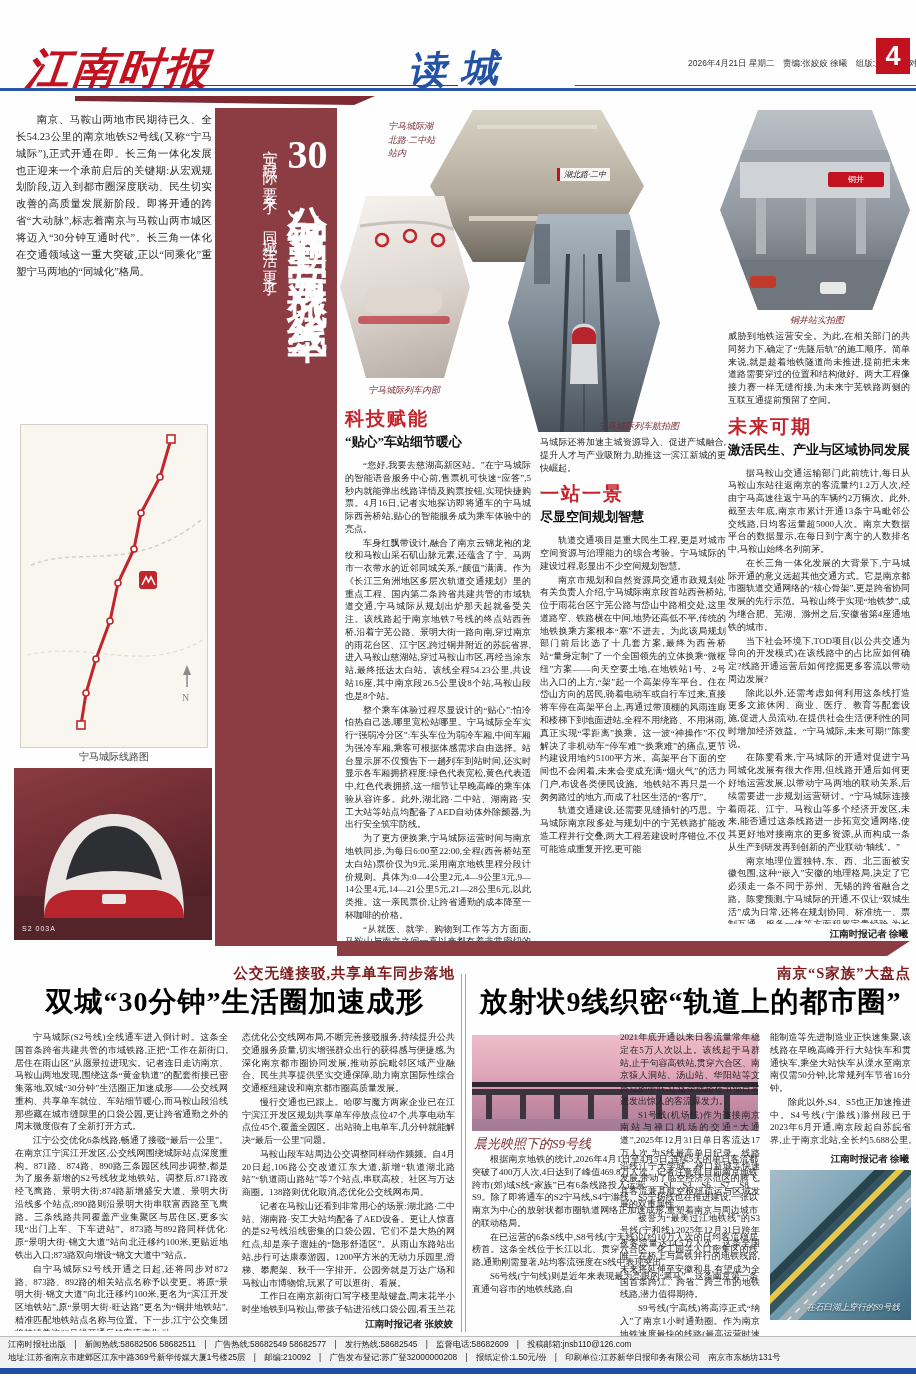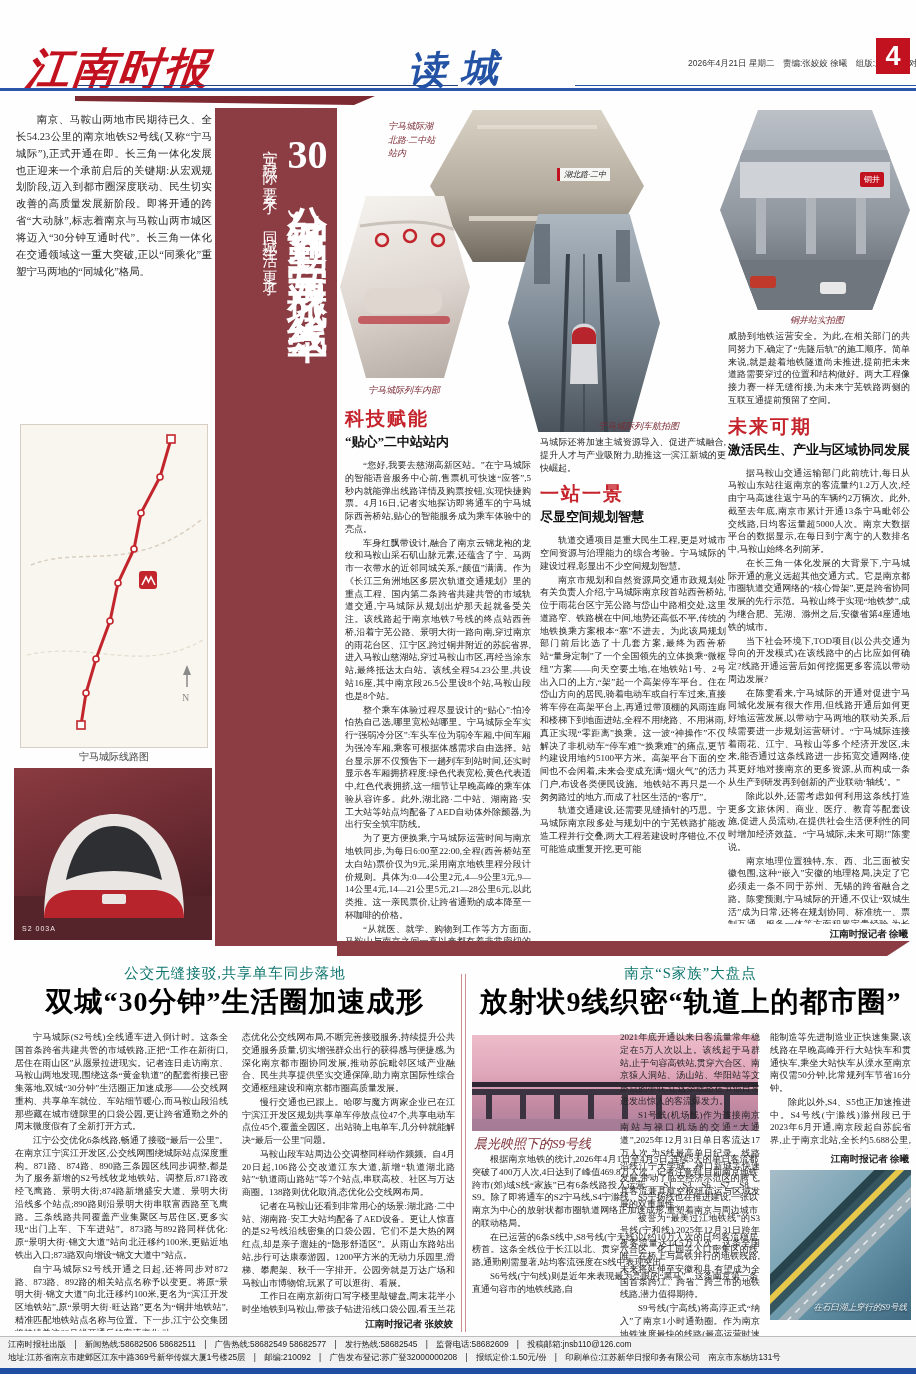--- a/index.html
+++ b/index.html
@@ -38,57 +38,57 @@
         background:linear-gradient(180deg,#d9d3c6 0%,#b3ab9d 55%,#70695f 100%);}
   .hexB{left:340px;top:196px;width:130px;height:182px;
         background:linear-gradient(165deg,#f6f3ef 0%,#e0d8d2 50%,#b4aaa3 100%);}
   .hexC{left:508px;top:214px;width:152px;height:218px;
         background:linear-gradient(180deg,#adb7c0 0%,#7e8a95 50%,#4b545c 100%);}
   .hexD{left:720px;top:110px;width:190px;height:200px;
         background:linear-gradient(180deg,#bcc1c8 0%,#8f969e 55%,#575e66 100%);}
   .photo-cap{position:absolute;font-size:9px;font-style:italic;color:#7a2a33;line-height:1.5;}
   .sign{position:absolute;background:#f5f5f2;color:#1c1c1c;font-size:8px;padding:1px 4px;
         border-left:3px solid #c3121f;font-style:italic;}
-  .sign-red{position:absolute;background:#c3121f;color:#fff;font-size:8px;padding:2px 4px;border-radius:2px;}
+  .sign-red{position:absolute;background:#c3121f;color:#fff;font-size:8px;padding:2px 20px;border-radius:2px;}
   
   .banner{position:absolute;left:215px;top:108px;width:122px;height:838px;background:#8c3c43;
         display:flex;flex-direction:row-reverse;justify-content:flex-start;
         padding:26px 8px 20px 8px;box-sizing:border-box;}
   .banner-title{writing-mode:vertical-rl;color:#fff;font-size:40px;font-weight:bold;
         letter-spacing:9px;line-height:1.1;}
   .banner-title .num{text-combine-upright:all;}
   .banner-sub{writing-mode:vertical-rl;color:#fff;font-size:15px;letter-spacing:7px;margin-top:4px;margin-right:6px;}
   
   .fcol{position:absolute;display:flex;flex-direction:column;}
   .fcol .grow{flex:1;overflow:hidden;}
   .sec-title{color:#c5232b;font-size:19px;font-weight:bold;letter-spacing:2px;margin:6px 0 1px 0;}
   .sec-sub{color:#111;font-size:13px;font-weight:bold;margin:0 0 8px 0;}
   .byline{text-align:right;font-size:9.5px;font-weight:bold;color:#222;padding:4px 2px 0 0;}
   .red-bar{position:absolute;left:337px;top:941px;width:573px;height:15px;background:#8c3c43;
         clip-path:polygon(0 0,100% 0,96% 100%,0 100%);}
   
-  .kicker{text-align:center;font-size:14.5px;font-weight:normal;color:#0f766e;letter-spacing:1px;}
+  .kicker{text-align:right;font-size:14.5px;font-weight:bold;color:#7f1d1d;letter-spacing:1px;}
   .big-head{text-align:center;font-size:28px;font-weight:900;color:#000;letter-spacing:1px;
         margin-top:0;font-family:"Liberation Serif",serif;}
   .bot-left{position:absolute;left:15px;top:964px;width:440px;}
   .bot-right{position:absolute;left:470px;top:964px;width:441px;}
   .bot-cols{display:flex;gap:14px;margin-top:10px;height:300px;overflow:hidden;}
   .bot-cols .bcol{width:213px;display:flex;flex-direction:column;}
   .bot-cols .bcol .grow{flex:1;overflow:hidden;}
   .divider{position:absolute;left:461px;top:974px;width:3px;height:358px;
         border-left:1px solid #cf8e8e;border-right:1px solid #cf8e8e;}
   .s-content{position:relative;margin-top:10px;height:308px;}
   .s-photo{position:absolute;left:2px;top:4px;width:286px;height:96px;
         background:linear-gradient(180deg,#edbcca 0%,#e0a7bb 40%,#c58ba3 70%,#ad7f9c 100%);overflow:hidden;}
   .s-photo-cap{position:absolute;left:4px;top:104px;font-size:13px;font-style:italic;color:#7a2a33;}
   .scol{position:absolute;top:0;display:flex;flex-direction:column;}
   .scol1{left:2px;top:122px;width:286px;height:186px;}
   .lake-photo{position:relative;margin-top:4px;width:141px;height:150px;
         background:linear-gradient(135deg,#a7bcc8 0%,#72a0b2 45%,#3f6a82 100%);overflow:hidden;}
-  .lake-cap{position:absolute;right:4px;bottom:6px;font-size:8.5px;font-style:italic;color:#eaf3f7;
+  .lake-cap{position:absolute;right:11px;bottom:6px;font-size:8.5px;font-style:italic;color:#eaf3f7;
         text-align:left;line-height:1.4;text-shadow:0 1px 2px rgba(0,0,0,.6);}
   
   .footer{position:absolute;left:0;top:1336px;width:916px;height:32px;background:#f2f2f2;
         border-top:1px solid #bbb;font-family:"Liberation Sans",sans-serif;}
   .footer .fl{white-space:nowrap;overflow:hidden;font-size:8.3px;color:#222;padding:2px 8px 0 8px;}
   .footer-bar{position:absolute;left:0;top:1368px;width:916px;height:6px;background:#1f4ea3;}
 </style>
 </head>
 <body>
 
@@ -198,21 +198,21 @@
     </svg>
     <div class="sign-red" style="right:26px;top:62px;">铜井</div>
   </div>
 
   <div class="photo-cap" style="left:368px;top:384px;">宁马城际列车内部</div>
   <div class="photo-cap" style="left:598px;top:420px;">宁马城际列车航拍图</div>
   <div class="photo-cap" style="left:790px;top:314px;">铜井站实拍图</div>
 
   <div class="fcol" style="left:345px;top:400px;width:186px;height:541px;">
     <div class="sec-title">科技赋能</div>
-    <div class="sec-sub">“贴心”二中站站内</div>
+    <div class="sec-sub">“贴心”车站细节暖心</div>
     <div class="grow bodytext">
         <p>“您好,我要去慈湖高新区站。”在宁马城际的智能语音服务中心前,售票机可快速“应答”,5秒内就能弹出线路详情及购票按钮,实现快捷购票。4月16日,记者实地探访即将通车的宁马城际西善桥站,贴心的智能服务成为乘车体验中的亮点。</p>
         <p>车身红飘带设计,融合了南京云锦龙袍的龙纹和马鞍山采石矶山脉元素,还蕴含了宁、马两市一衣带水的近邻同城关系,“颜值”满满。作为《长江三角洲地区多层次轨道交通规划》里的重点工程、国内第二条跨省共建共管的市域轨道交通,宁马城际从规划出炉那天起就备受关注。该线路起于南京地铁7号线的终点站西善桥,沿着宁芜公路、景明大街一路向南,穿过南京的雨花台区、江宁区,跨过铜井附近的苏皖省界,进入马鞍山慈湖站,穿过马鞍山市区,再经当涂东站,最终抵达太白站。该线全程54.23公里,共设站16座,其中南京段26.5公里设8个站,马鞍山段也是8个站。</p>
         <p>整个乘车体验过程尽显设计的“贴心”:怕冷怕热自己选,哪里宽松站哪里。宁马城际全车实行“强弱冷分区”:车头车位为弱冷车厢,中间车厢为强冷车厢,乘客可根据体感需求自由选择。站台显示屏不仅预告下一趟列车到站时间,还实时显示各车厢拥挤程度:绿色代表宽松,黄色代表适中,红色代表拥挤,这一细节让早晚高峰的乘车体验从容许多。此外,湖北路·二中站、湖南路·安工大站等站点均配备了AED自动体外除颤器,为出行安全筑牢防线。</p>
         <p>为了更方便换乘,宁马城际运营时间与南京地铁同步,为每日6:00至22:00,全程(西善桥站至太白站)票价仅为9元,采用南京地铁里程分段计价规则。具体为:0—4公里2元,4—9公里3元,9—14公里4元,14—21公里5元,21—28公里6元,以此类推。这一亲民票价,让跨省通勤的成本降至一杯咖啡的价格。</p>
         <p>“从就医、就学、购物到工作等方方面面,马鞍山与南京之间一直以来都有着非常密切的关系。宁马城际的开通不仅能为双城百姓的交往生活带来便利,更是南京带动周边城市同城化发展的重要标志。从已开通的宁句城际到未来的宁滁城际,可见周边城市都非常期待融入南京。”中国科学院南京地理与湖泊研究所研究员、江苏省苏科创新战略研究院理事长陈雯表示。</p>
       </div>
   </div>
 
   <div class="fcol" style="left:540px;top:436px;width:186px;height:505px;">
@@ -231,22 +231,22 @@
   <div class="fcol" style="left:728px;top:330px;width:182px;height:611px;">
     <div class="bodytext">
         <p style="text-indent:0;">威胁到地铁运营安全。为此,在相关部门的共同努力下,确定了“先隧后轨”的施工顺序。简单来说,就是趁着地铁隧道尚未推进,提前把未来道路需要穿过的位置和结构做好。两大工程像接力赛一样无缝衔接,为未来宁芜铁路两侧的互联互通提前预留了空间。</p>
       </div>
     <div class="sec-title">未来可期</div>
     <div class="sec-sub">激活民生、产业与区域协同发展</div>
     <div class="grow bodytext">
         <p>据马鞍山交通运输部门此前统计,每日从马鞍山东站往返南京的客流量约1.2万人次,经由宁马高速往返宁马的车辆约2万辆次。此外,截至去年底,南京市累计开通13条宁马毗邻公交线路,日均客运量超5000人次。南京大数据平台的数据显示,在每日到宁离宁的人数排名中,马鞍山始终名列前茅。</p>
         <p>在长三角一体化发展的大背景下,宁马城际开通的意义远超其他交通方式。它是南京都市圈轨道交通网络的“核心骨架”,更是跨省协同发展的先行示范。马鞍山终于实现“地铁梦”,成为继合肥、芜湖、滁州之后,安徽省第4座通地铁的城市。</p>
         <p>当下社会环境下,TOD项目(以公共交通为导向的开发模式)在该线路中的占比应如何确定?线路开通运营后如何挖掘更多客流以带动周边发展?</p>
+        <p>除此以外,还需考虑如何利用这条线打造更多文旅休闲、商业、医疗、教育等配套设施,促进人员流动,在提供社会生活便利性的同时增加经济效益。“宁马城际,未来可期!”陈雯说。</p>
         <p>在陈雯看来,宁马城际的开通对促进宁马同城化发展有很大作用,但线路开通后如何更好地运营发展,以带动宁马两地的联动关系,后续需要进一步规划运营研讨。“宁马城际连接着雨花、江宁、马鞍山等多个经济开发区,未来,能否通过这条线路进一步拓宽交通网络,使其更好地对接南京的更多资源,从而构成一条从生产到研发再到创新的产业联动‘轴线’。”</p>
-        <p>除此以外,还需考虑如何利用这条线打造更多文旅休闲、商业、医疗、教育等配套设施,促进人员流动,在提供社会生活便利性的同时增加经济效益。“宁马城际,未来可期!”陈雯说。</p>
         <p>南京地理位置独特,东、西、北三面被安徽包围,这种“嵌入”安徽的地理格局,决定了它必须走一条不同于苏州、无锡的跨省融合之路。陈雯预测,宁马城际的开通,不仅让“双城生活”成为日常,还将在规划协同、标准统一、票制互通、服务一体等方面积累宝贵经验,为长三角其他跨省城际轨道交通项目提供可复制、可推广的样本。</p>
       </div>
     <div class="byline">江南时报记者 徐曦</div>
   </div>
 
   <div class="red-bar"></div>
 
   <div class="bot-left">
     <div class="kicker">公交无缝接驳,共享单车同步落地</div>
     <div class="big-head">双城“30分钟”生活圈加速成形</div>

